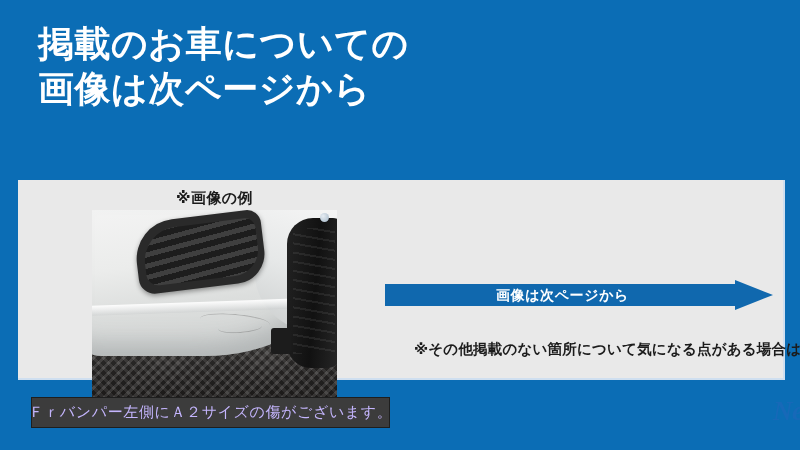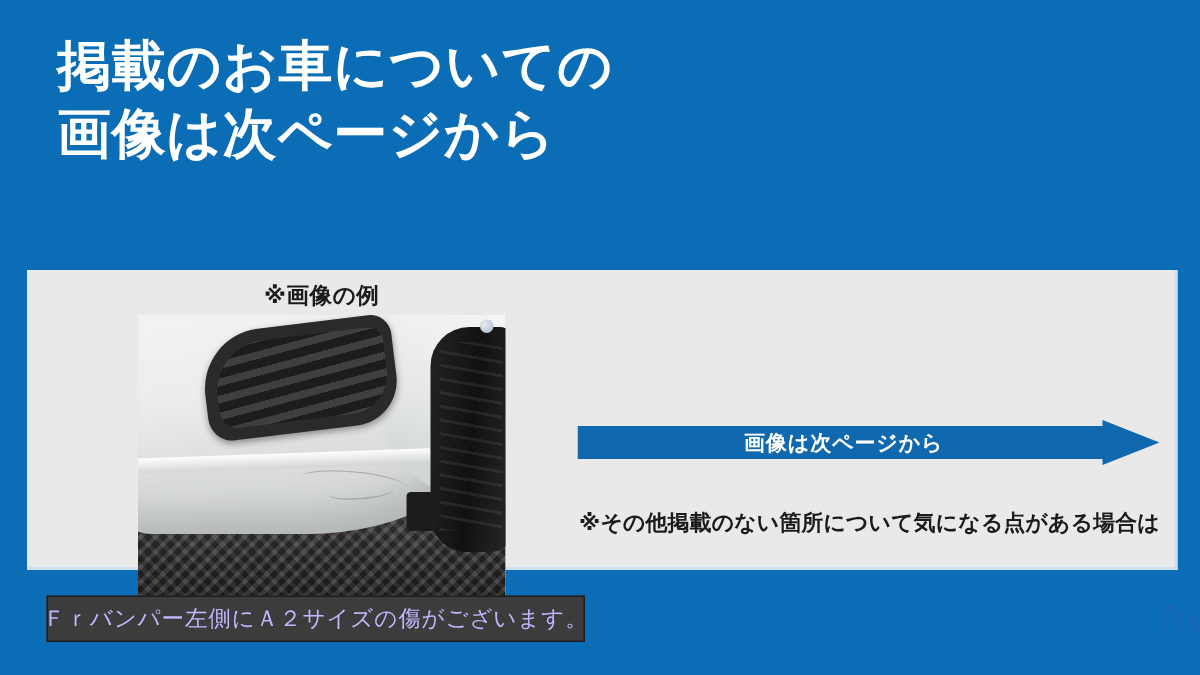--- a/index.html
+++ b/index.html
@@ -214,21 +214,21 @@
     left: 1px;
     top: 158px;
     width: 390px;
     color: #1b1b1b;
     font-size: 14.5px;
     font-weight: 700;
     line-height: 22px;
     letter-spacing: 0.2px;
     white-space: nowrap;
   }
-  .note .note-line { display: block; }
+  .note .note-line { display: block; margin-left: 28px; }
 
   
   .logo {
     position: absolute;
     left: 388px;
     top: 214px;
     height: 34px;
     display: flex;
     align-items: center;
     gap: 7px;

